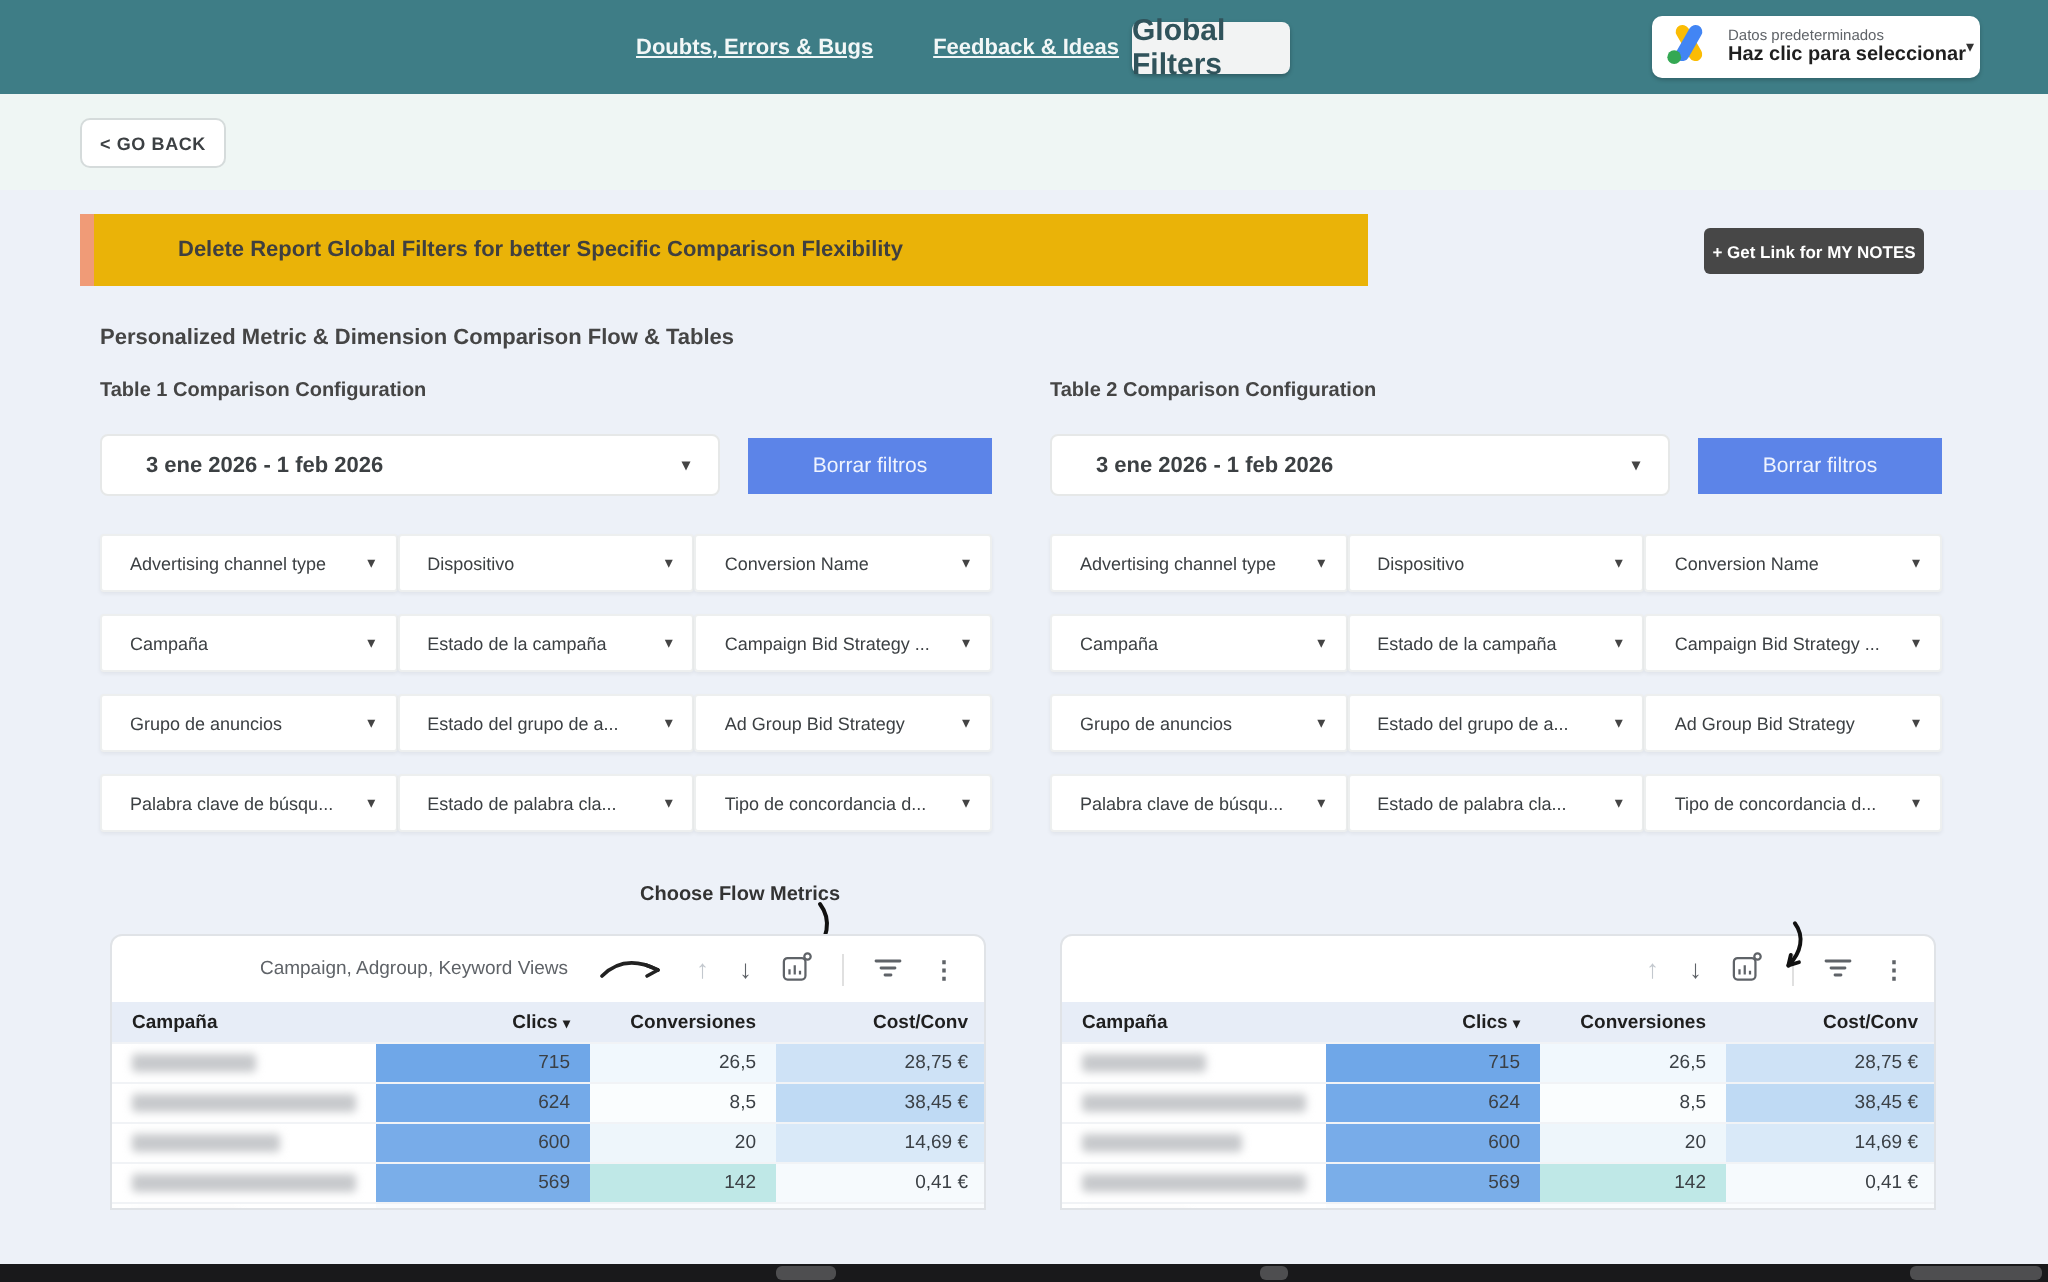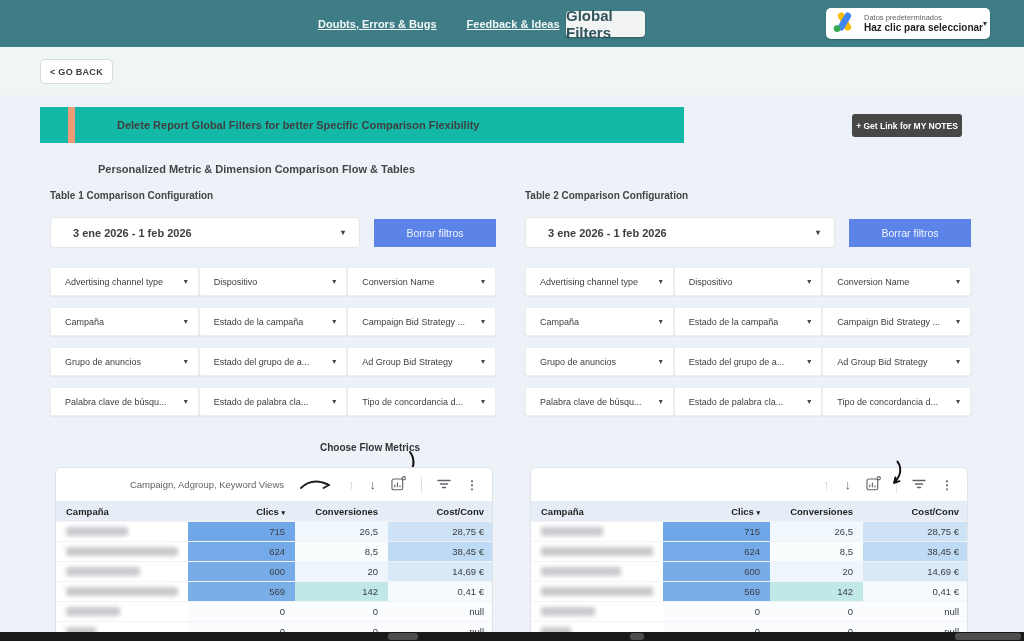--- a/index.html
+++ b/index.html
@@ -24,27 +24,27 @@
   .ds-sub { font-size:10px; font-weight:bold; color:#1F1F1F; white-space:nowrap; }
   .ds-caret { margin-left:auto; font-size:8px; color:#333; }
 
   
   .goback-strip { position:absolute; top:47px; left:0; right:0; height:48px; background:#EFF6F4; }
   .goback-btn { position:absolute; left:40px; top:12px; width:73px; height:25px; background:#fff;
                 border:1px solid #D5DBDB; border-radius:5px; font-size:9px; font-weight:bold; color:#3C4043;
                 letter-spacing:.3px; display:flex; align-items:center; justify-content:center; cursor:pointer; }
 
   
-  .banner { position:absolute; left:40px; top:107px; width:644px; height:36px; background:#14b8a6; display:flex; align-items:stretch;padding-left:28px; }
+  .banner { position:absolute; left:40px; top:107px; width:644px; height:36px; background:#eab308; display:flex; align-items:stretch; }
   .banner-accent { width:7px; background:#F09B77; }
   .banner-text { font-size:11px; font-weight:bold; color:#3F3F3F; padding-left:42px; align-self:center; }
   .notes-btn { position:absolute; left:852px; top:114px; width:110px; height:23px; background:#474747; border-radius:3px;
                color:#fff; font-size:8.5px; font-weight:bold; display:flex; align-items:center; justify-content:center; cursor:pointer; }
 
-  .sec-title { position:absolute; left:50px; top:163px; font-size:11px; font-weight:bold; color:#454545;margin-left:48px; }
+  .sec-title { position:absolute; left:50px; top:163px; font-size:11px; font-weight:bold; color:#454545; }
 
   
   .panel { position:absolute; top:190px; width:446px; }
   .panel-1 { left:50px; } .panel-2 { left:525px; }
   .panel-title { font-size:10px; font-weight:bold; color:#454545; margin-bottom:16px; }
   .date-row { display:flex; gap:14px; margin-bottom:19px; }
   .date-select { width:310px; height:31px; background:#fff; border:1px solid #E6E8E8; border-radius:4px;
                  display:flex; align-items:center; font-size:11px; font-weight:bold; color:#3C4043;
                  padding:0 14px 0 22px; cursor:pointer; }
   .date-select .caret { margin-left:auto; }
@@ -55,21 +55,21 @@
             box-shadow:0 1px 2px rgba(0,0,0,.06); display:flex; align-items:center;
             font-size:9px; color:#3C4043; padding:0 10px 0 14px; cursor:pointer; }
   .filter .lbl { flex:1; white-space:nowrap; overflow:hidden; }
   .caret { color:#444; font-size:8px; }
 
   
   .choose-label { position:absolute; left:320px; top:442px; font-size:10px; font-weight:bold; color:#333; }
   .ann-arrow { position:absolute; }
 
   
-  .tcard { position:absolute; top:467px; width:438px; height:174px; background:#fff;
+  .tcard { position:absolute; top:467px; width:438px; height:138px; background:#fff;
            border:1px solid #E0E3E7; border-radius:6px 6px 0 0; overflow:hidden; }
   .tcard-1 { left:55px; } .tcard-2 { left:530px; }
   .tbar { height:33px; display:flex; align-items:center; justify-content:flex-end; padding-right:14px; gap:15px; }
   .tbl-title { font-size:9.5px; color:#5F6368; white-space:nowrap; }
   .tico { font-size:13px; color:#5F6368; line-height:1; cursor:pointer; }
   .tico.dis { color:#C3C8CE; }
   .tico.kebab { font-weight:bold; font-size:12px; }
   .tsep { width:1px; height:16px; background:#E0E0E0; }
   .thead { height:20px; background:#E7EDF7; display:grid; grid-template-columns:132px 107px 93px 106px;
            align-items:center; font-size:9.5px; font-weight:bold; color:#1F1F1F; }

